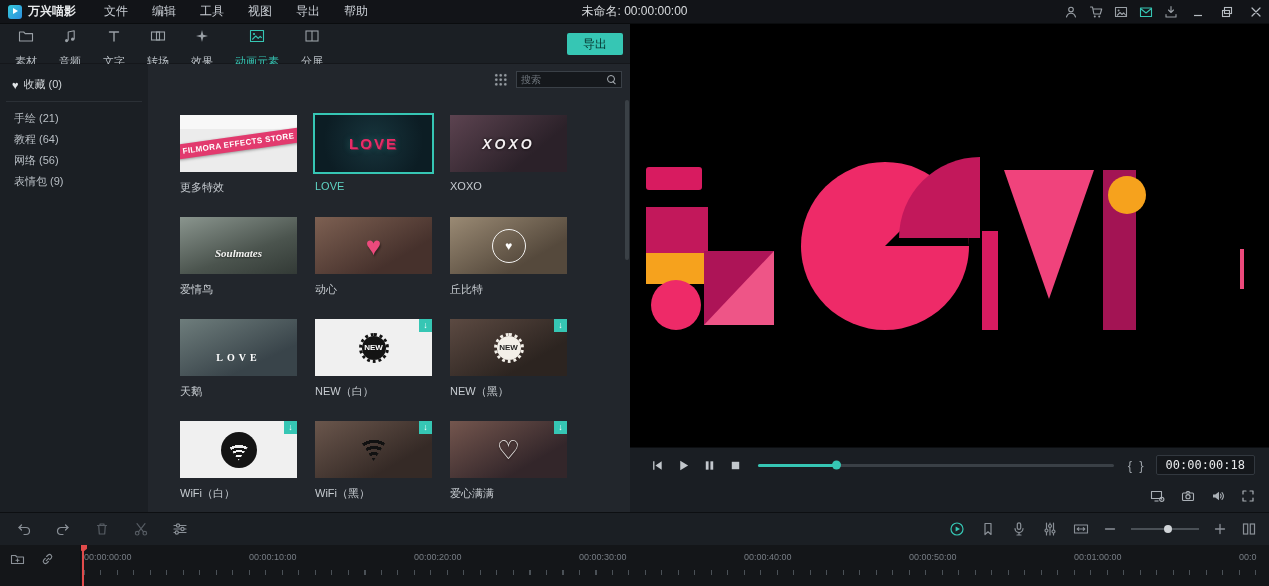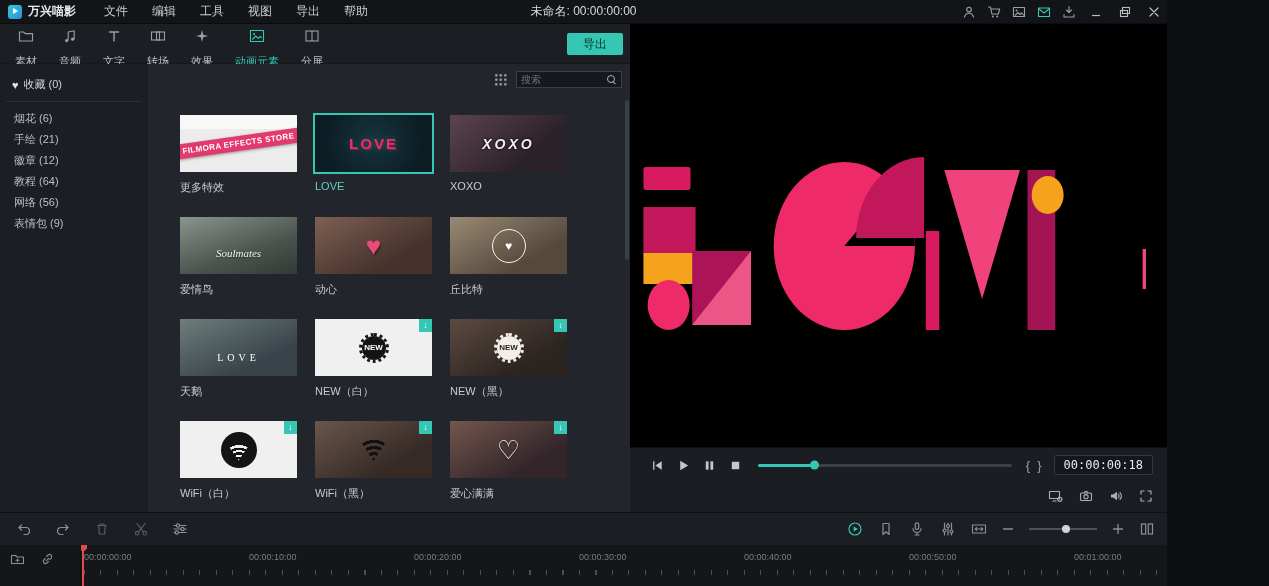--- a/index.html
+++ b/index.html
@@ -1,17 +1,17 @@
 <!DOCTYPE html>
 <html><head>
 <meta charset="utf-8">
 <style>
   * { box-sizing: border-box; margin: 0; padding: 0; }
   body { background:#0d0f12; font-family:"Liberation Sans","DejaVu Sans",sans-serif; }
-  .app { position:relative; width:1167px; height:586px; background:#6d28d9; overflow:hidden; color:#c6cbd0;padding-left:40px; }
+  .app { position:relative; width:1269px; height:586px; background:#6d28d9; overflow:hidden; color:#c6cbd0;padding-left:40px; }
 
   
   .titlebar { position:absolute; top:0; left:0; right:0; height:24px; background:#121418; display:flex; align-items:center; border-bottom:1px solid #0a0c0e; }
   .logo { display:flex; align-items:center; gap:6px; margin-left:8px; font-size:12px; font-weight:bold; color:#e8eaec; }
   .logo-mark { width:14px; height:14px; border-radius:3px; background:linear-gradient(135deg,#35c8d8,#2d8fe0); position:relative; }
   .logo-mark::after { content:""; position:absolute; left:5px; top:3.5px; border-left:5px solid #fff; border-top:3.5px solid transparent; border-bottom:3.5px solid transparent; }
   .menubar { display:flex; gap:24px; margin-left:28px; font-size:12px; color:#c9ced4; }
   .menu-item { cursor:default; }
   .project-title { position:absolute; left:50%; transform:translateX(-50%); font-size:12px; color:#d8dbde; }
   .title-icons { margin-left:auto; display:flex; align-items:center; gap:2px; }
@@ -50,21 +50,21 @@
   .scroll-thumb { position:absolute; right:1px; top:36px; width:4px; height:160px; background:#3a4046; border-radius:2px; }
 
   .grid { padding:21px 0 0 32px; display:flex; flex-wrap:wrap; align-content:flex-start; }
   .cell { width:117px; margin:0 18px 22px 0; cursor:pointer; }
   .thumb { height:57px; position:relative; background:#2a2e34; overflow:hidden; display:flex; align-items:center; justify-content:center; }
   .cell.selected .thumb { box-shadow:0 0 0 2px #36c6b4; }
   .cell-label { margin-top:8px; font-size:11px; color:#c6cbd0; white-space:nowrap; }
   .cell.selected .cell-label { color:#5fd4c4; }
   .dl { display:none; position:absolute; top:0; right:0; width:13px; height:13px; background:#36c6b4; color:#fff; font-size:9px; line-height:13px; text-align:center; }
   .cell.has-dl .dl { display:block; }
-  .thumb-art { position:relative; z-index:1; }
+  .thumb-art { position:relative; z-index:1;font-weight:bold; }
 
   .k-store .thumb { background:#ececec; }
   .k-store .thumb::before { content:""; position:absolute; inset:0 0 auto 0; height:14px; background:#f8f8f8; }
   .k-store .thumb-art { transform:rotate(-8deg); background:#e23a6e; color:#fff; font-size:8px; font-weight:bold; padding:3px 5px; letter-spacing:.4px; white-space:nowrap; box-shadow:0 1px 3px rgba(0,0,0,.35); }
   .k-love .thumb { background:radial-gradient(circle at 50% 45%,#17343c,#0c1d24 75%); }
   .k-love .thumb-art { color:#e82d67; font-weight:bold; font-size:15px; letter-spacing:2px; text-shadow:1px 1px 0 #7c1f46,0 0 7px rgba(54,198,180,.35); }
   .k-xoxo .thumb { background:linear-gradient(140deg,#5c4350,#2b2129 70%); }
   .k-xoxo .thumb-art { color:#f3eef0; font-weight:bold; font-style:italic; font-size:14px; letter-spacing:3px; text-shadow:0 0 3px #000; }
   .k-birds .thumb { background:linear-gradient(160deg,#8a958e,#4b544e 60%,#333a36); }
   .k-birds .thumb-art { color:#f4f4f2; font-style:italic; font-size:11px; font-family:"Liberation Serif","DejaVu Serif",serif; text-shadow:0 1px 2px rgba(0,0,0,.55); margin-top:14px; }
@@ -271,23 +271,21 @@
   </div>
 
   <aside class="sidebar">
     <div class="fav">
       <span class="fav-heart">♥</span>
       <span>收藏 (0)</span>
     </div>
     <hr class="side-sep">
     <div class="cat-list">
 
-        <div class="cat">烟花 (6)</div>
         <div class="cat">手绘 (21)</div>
-        <div class="cat">徽章 (12)</div>
         <div class="cat">教程 (64)</div>
         <div class="cat">网络 (56)</div>
         <div class="cat">表情包 (9)</div>
       </div>
   </aside>
 
   <section class="library">
     <div class="lib-head">
       <span class="grid-toggle"></span>
       <div class="search-box">

